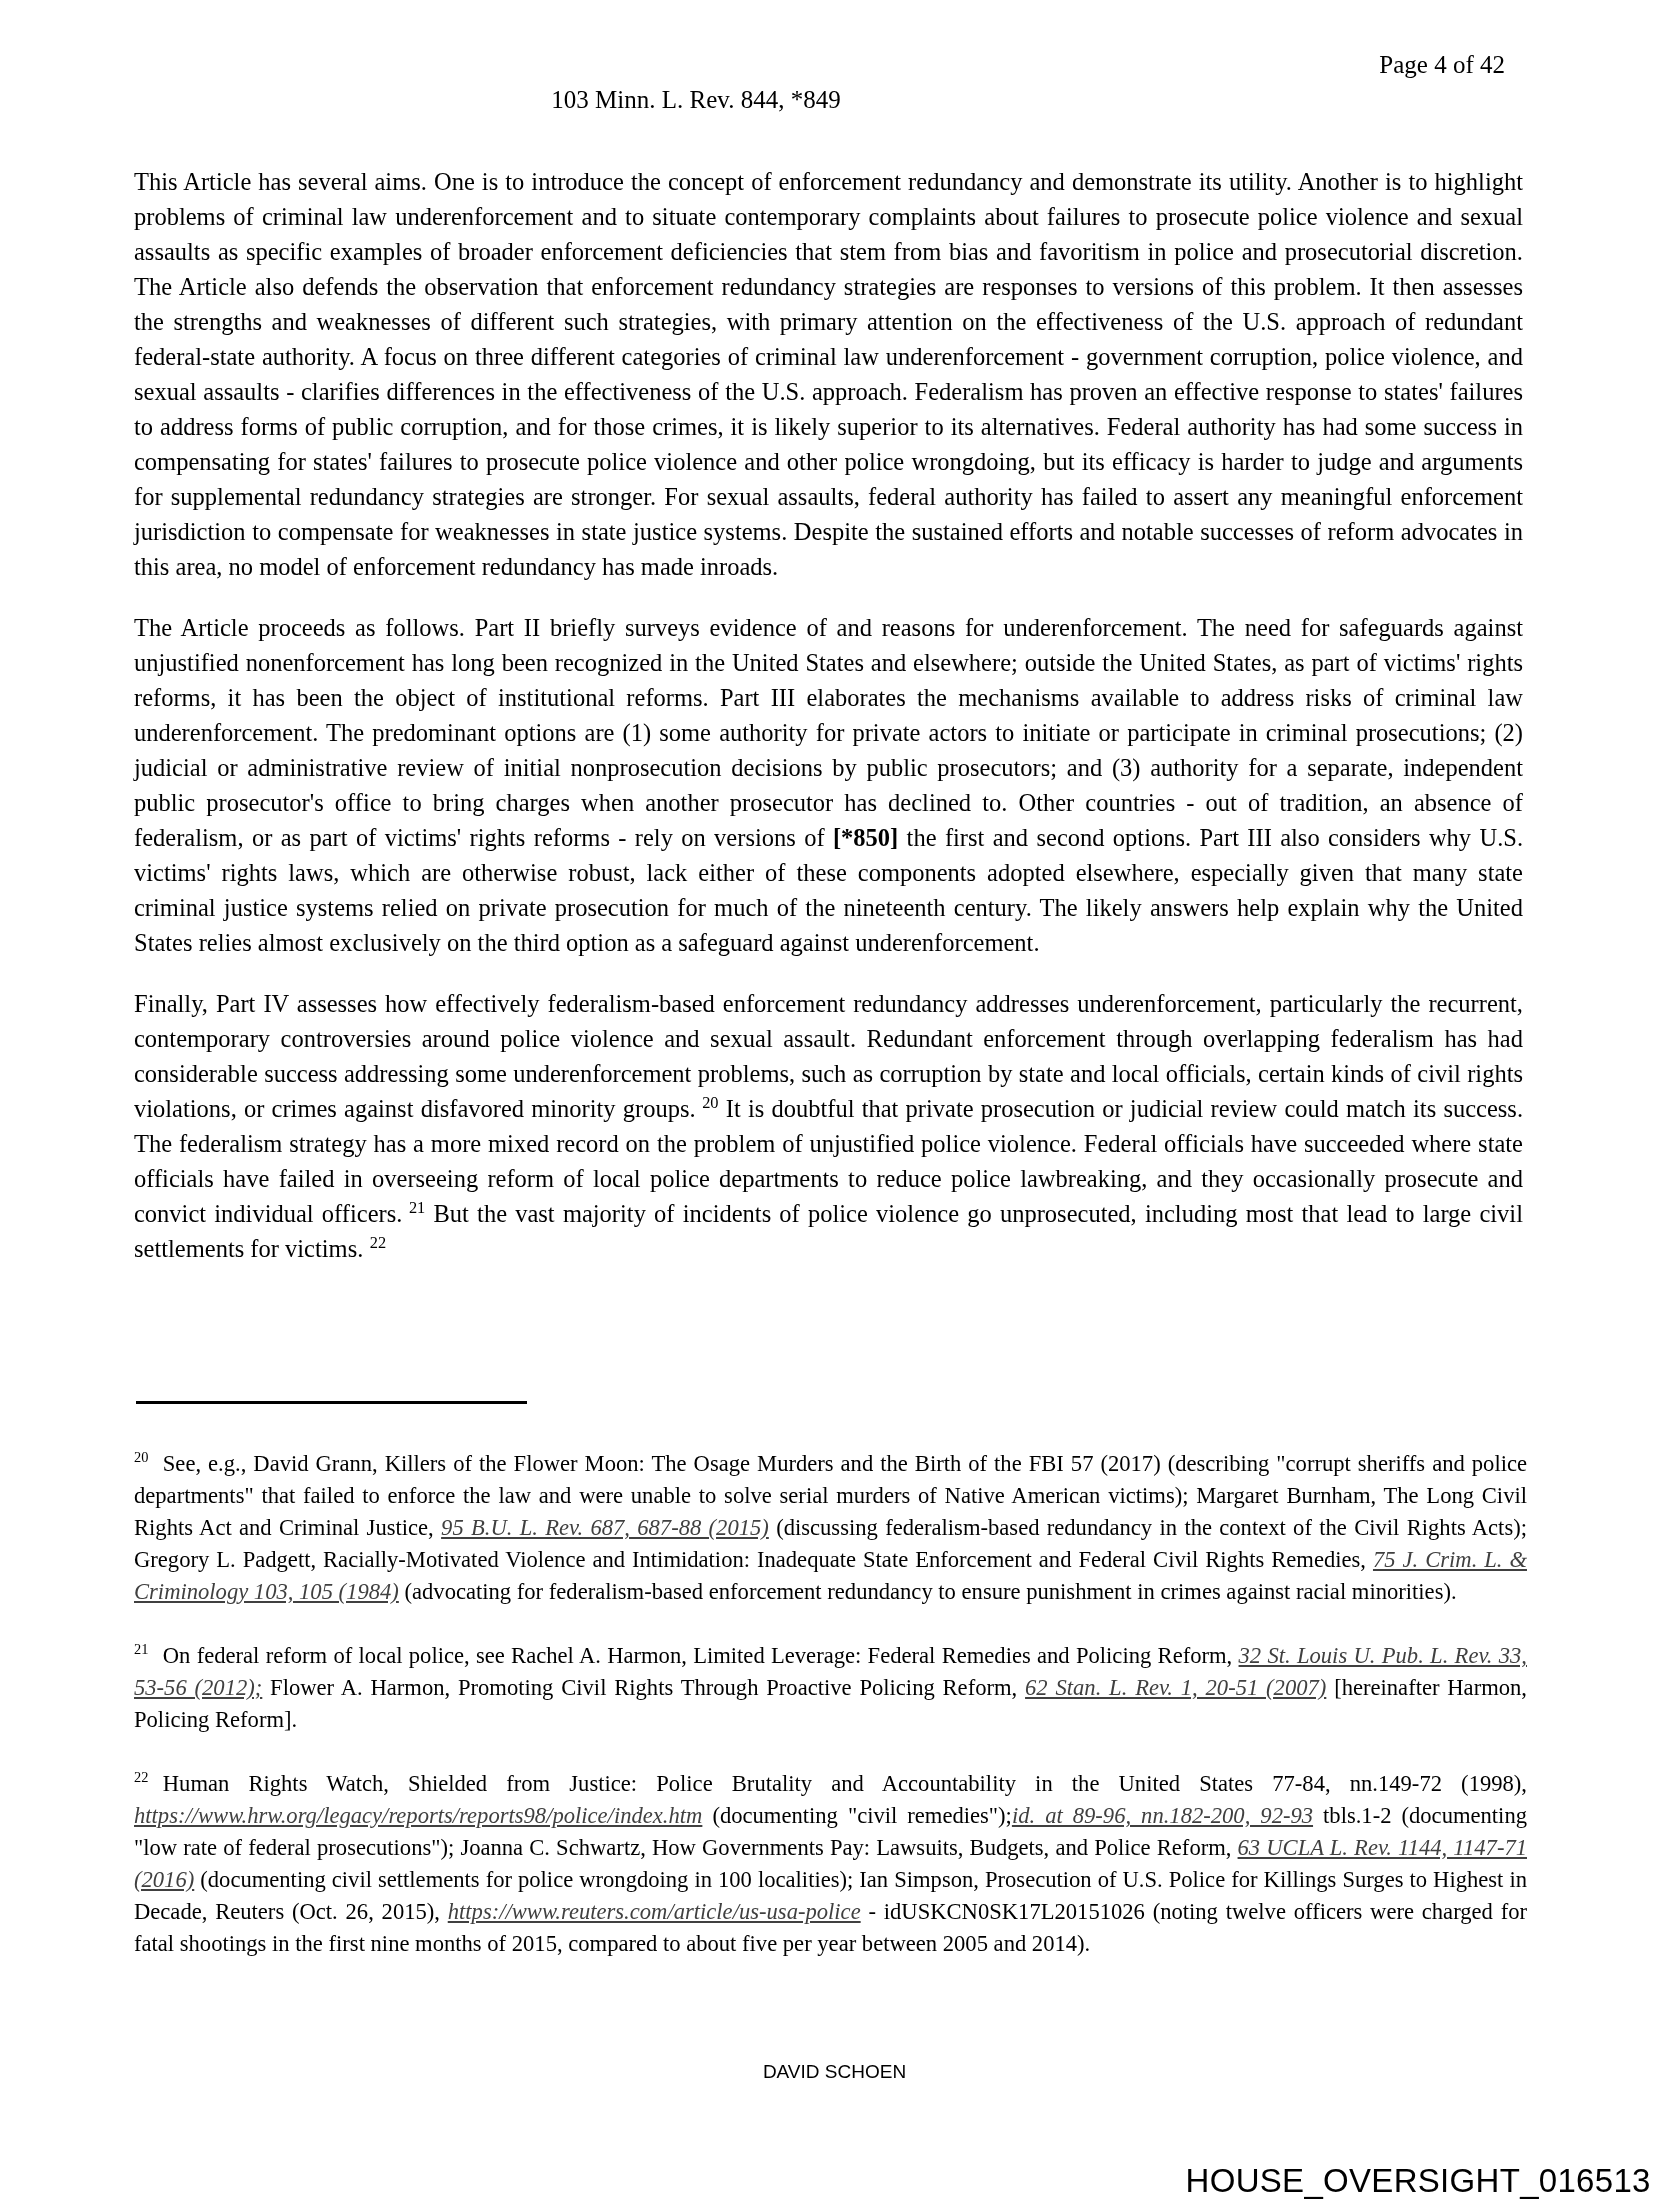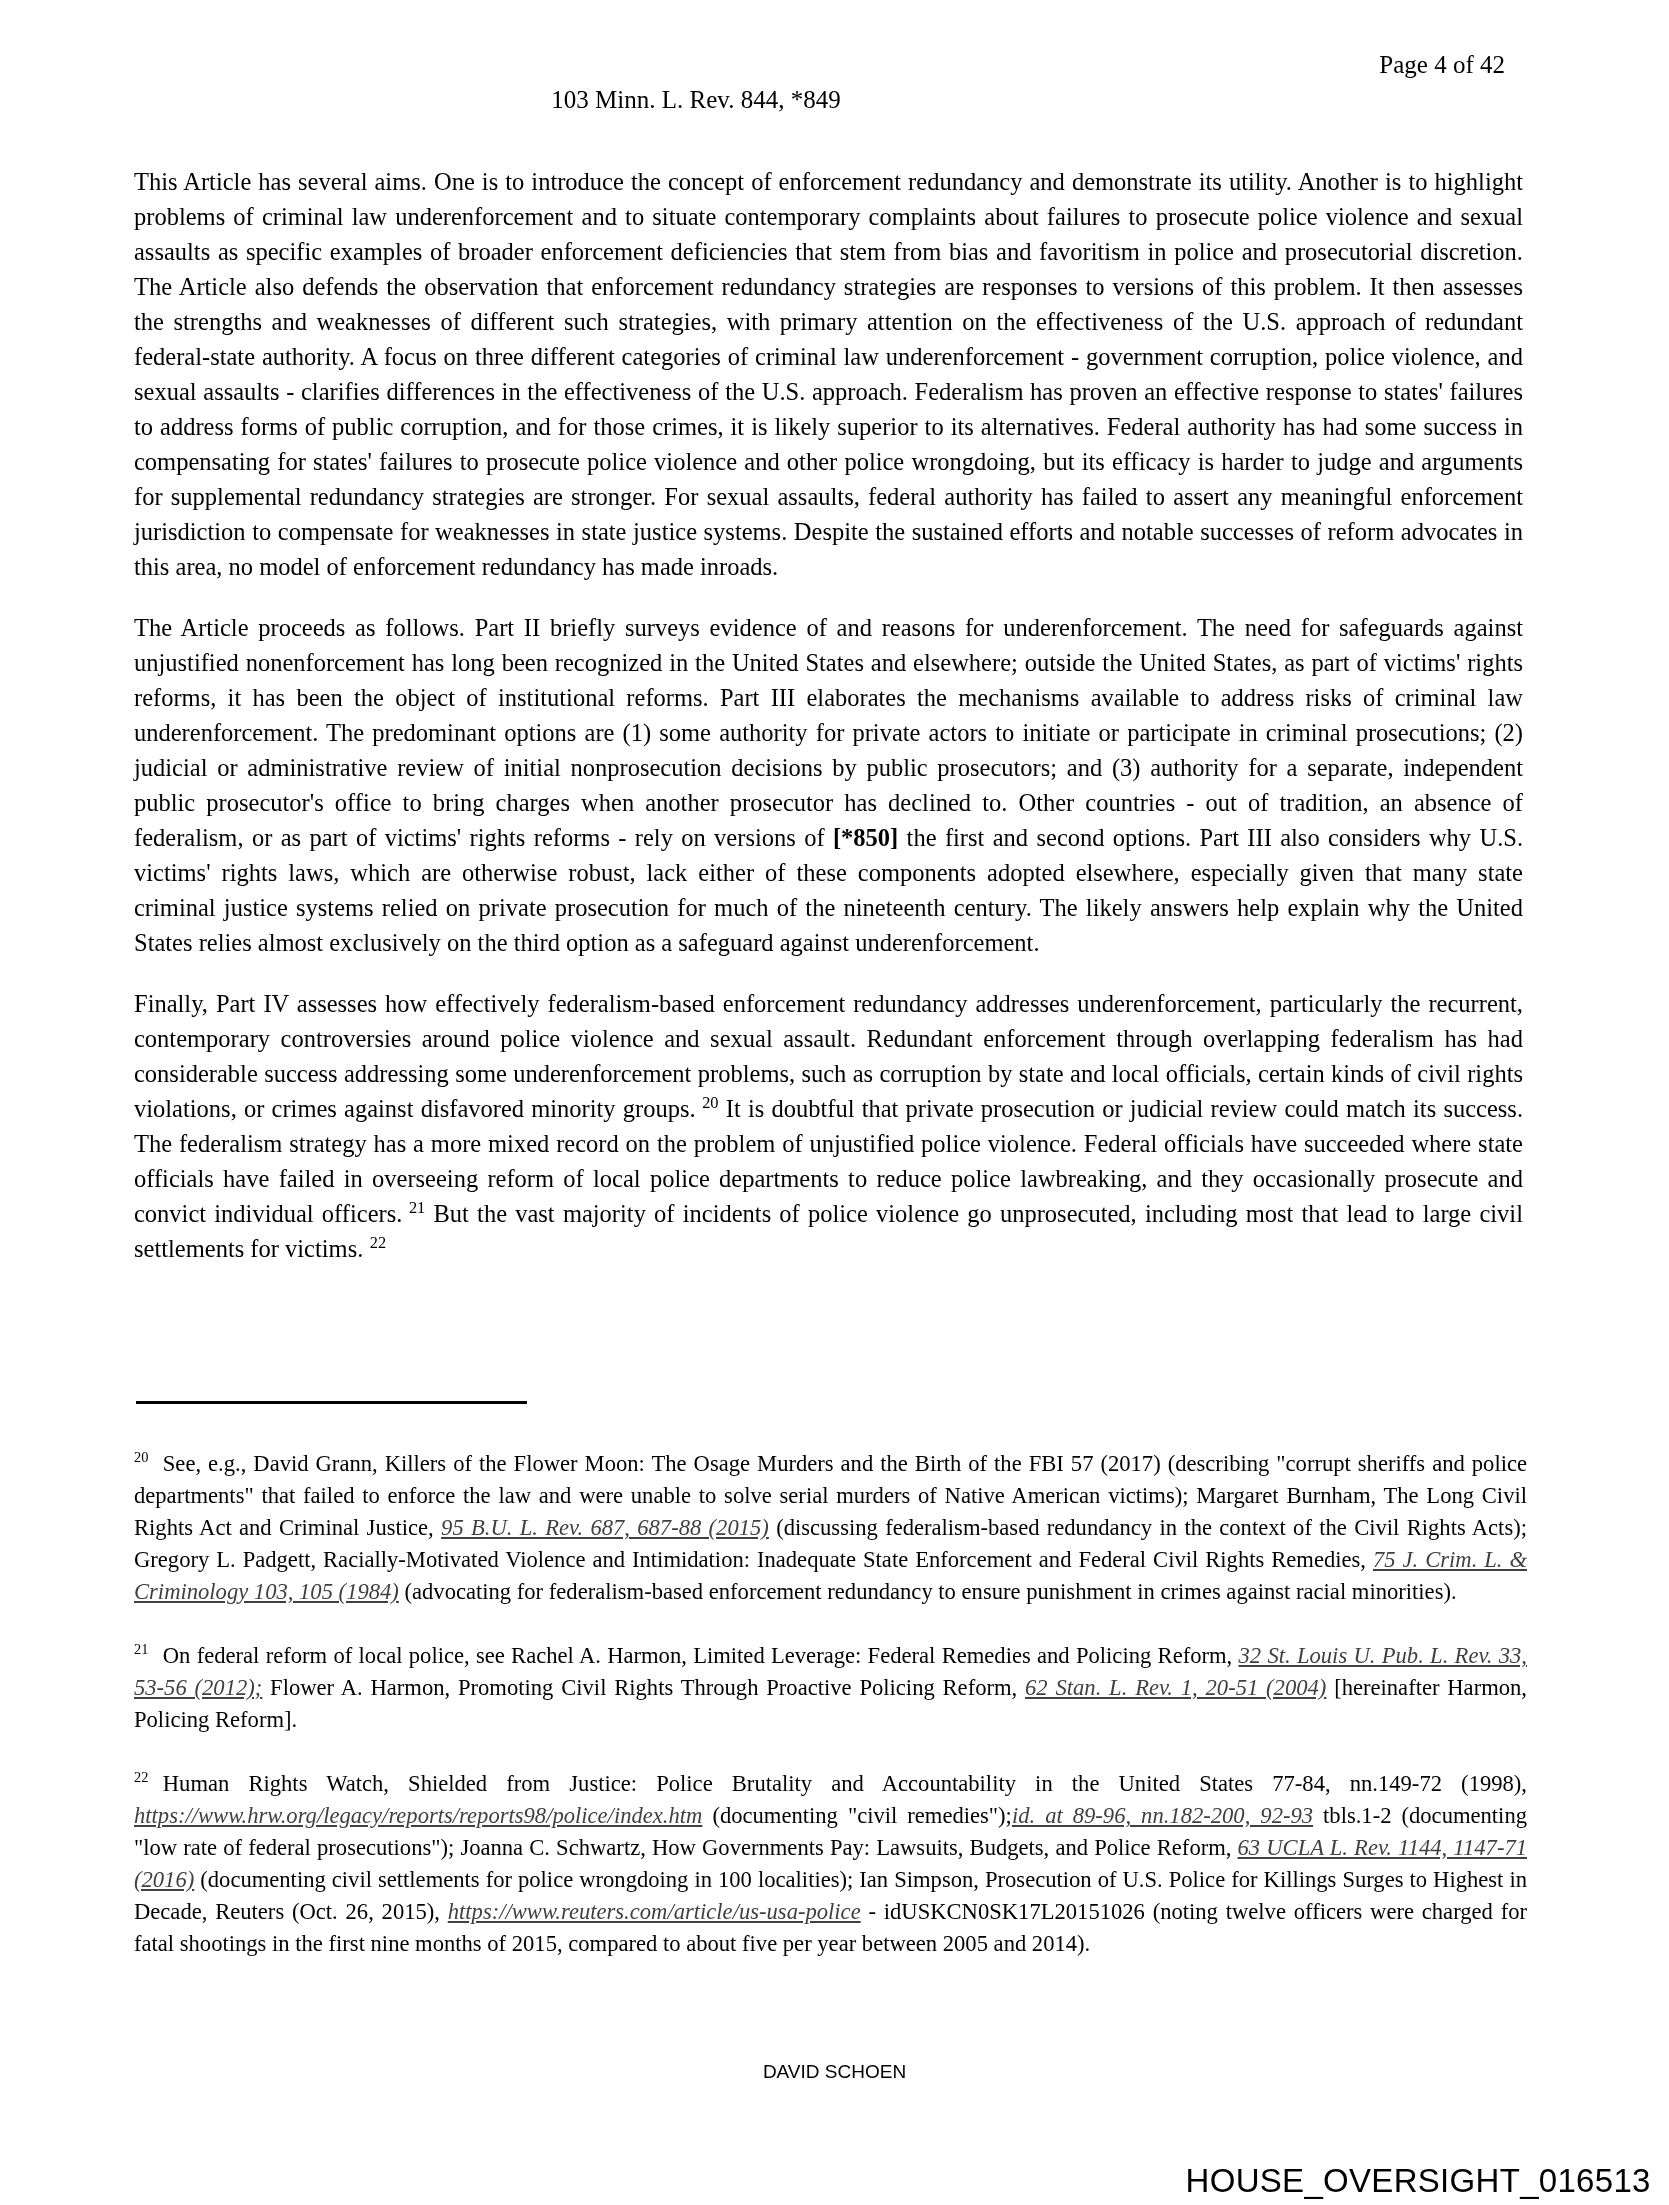--- a/index.html
+++ b/index.html
@@ -39,21 +39,21 @@
   </p>
 </div>
 
 <div class="rule"></div>
 
 <div class="footnotes">
   <p class="fn">
     <span class="fn-num">20</span><span>See, e.g., David Grann, Killers of the Flower Moon: The Osage Murders and the Birth of the FBI 57 (2017) (describing "corrupt sheriffs and police departments" that failed to enforce the law and were unable to solve serial murders of Native American victims); Margaret Burnham, The Long Civil Rights Act and Criminal Justice, </span><a>95 B.U. L. Rev. 687, 687-88 (2015)</a><span> (discussing federalism-based redundancy in the context of the Civil Rights Acts); Gregory L. Padgett, Racially-Motivated Violence and Intimidation: Inadequate State Enforcement and Federal Civil Rights Remedies, </span><a>75 J. Crim. L. &amp; Criminology 103, 105 (1984)</a><span> (advocating for federalism-based enforcement redundancy to ensure punishment in crimes against racial minorities).</span>
   </p>
   <p class="fn">
-    <span class="fn-num">21</span><span>On federal reform of local police, see Rachel A. Harmon, Limited Leverage: Federal Remedies and Policing Reform, </span><a>32 St. Louis U. Pub. L. Rev. 33, 53-56 (2012);</a><span> Flower A. Harmon, Promoting Civil Rights Through Proactive Policing Reform, </span><a>62 Stan. L. Rev. 1, 20-51 (2004)</a><span> [hereinafter Harmon, Policing Reform].</span>
+    <span class="fn-num">21</span><span>On federal reform of local police, see Rachel A. Harmon, Limited Leverage: Federal Remedies and Policing Reform, </span><a>32 St. Louis U. Pub. L. Rev. 33, 53-56 (2012);</a><span> Flower A. Harmon, Promoting Civil Rights Through Proactive Policing Reform, </span><a>62 Stan. L. Rev. 1, 20-51 (2007)</a><span> [hereinafter Harmon, Policing Reform].</span>
   </p>
   <p class="fn">
     <span class="fn-num">22</span><span>Human Rights Watch, Shielded from Justice: Police Brutality and Accountability in the United States 77-84, nn.149-72 (1998), </span><a>https://www.hrw.org/legacy/reports/reports98/police/index.htm</a><span> (documenting "civil remedies");</span><a>id. at 89-96, nn.182-200, 92-93</a><span> tbls.1-2 (documenting "low rate of federal prosecutions"); Joanna C. Schwartz, How Governments Pay: Lawsuits, Budgets, and Police Reform, </span><a>63 UCLA L. Rev. 1144, 1147-71 (2016)</a><span> (documenting civil settlements for police wrongdoing in 100 localities); Ian Simpson, Prosecution of U.S. Police for Killings Surges to Highest in Decade, Reuters (Oct. 26, 2015), </span><a>https://www.reuters.com/article/us-usa-police</a><span> - idUSKCN0SK17L20151026 (noting twelve officers were charged for fatal shootings in the first nine months of 2015, compared to about five per year between 2005 and 2014).</span>
   </p>
 </div>
 
 <div class="footer-name">DAVID SCHOEN</div>
 <div class="bates">HOUSE_OVERSIGHT_016513</div>
 
 

